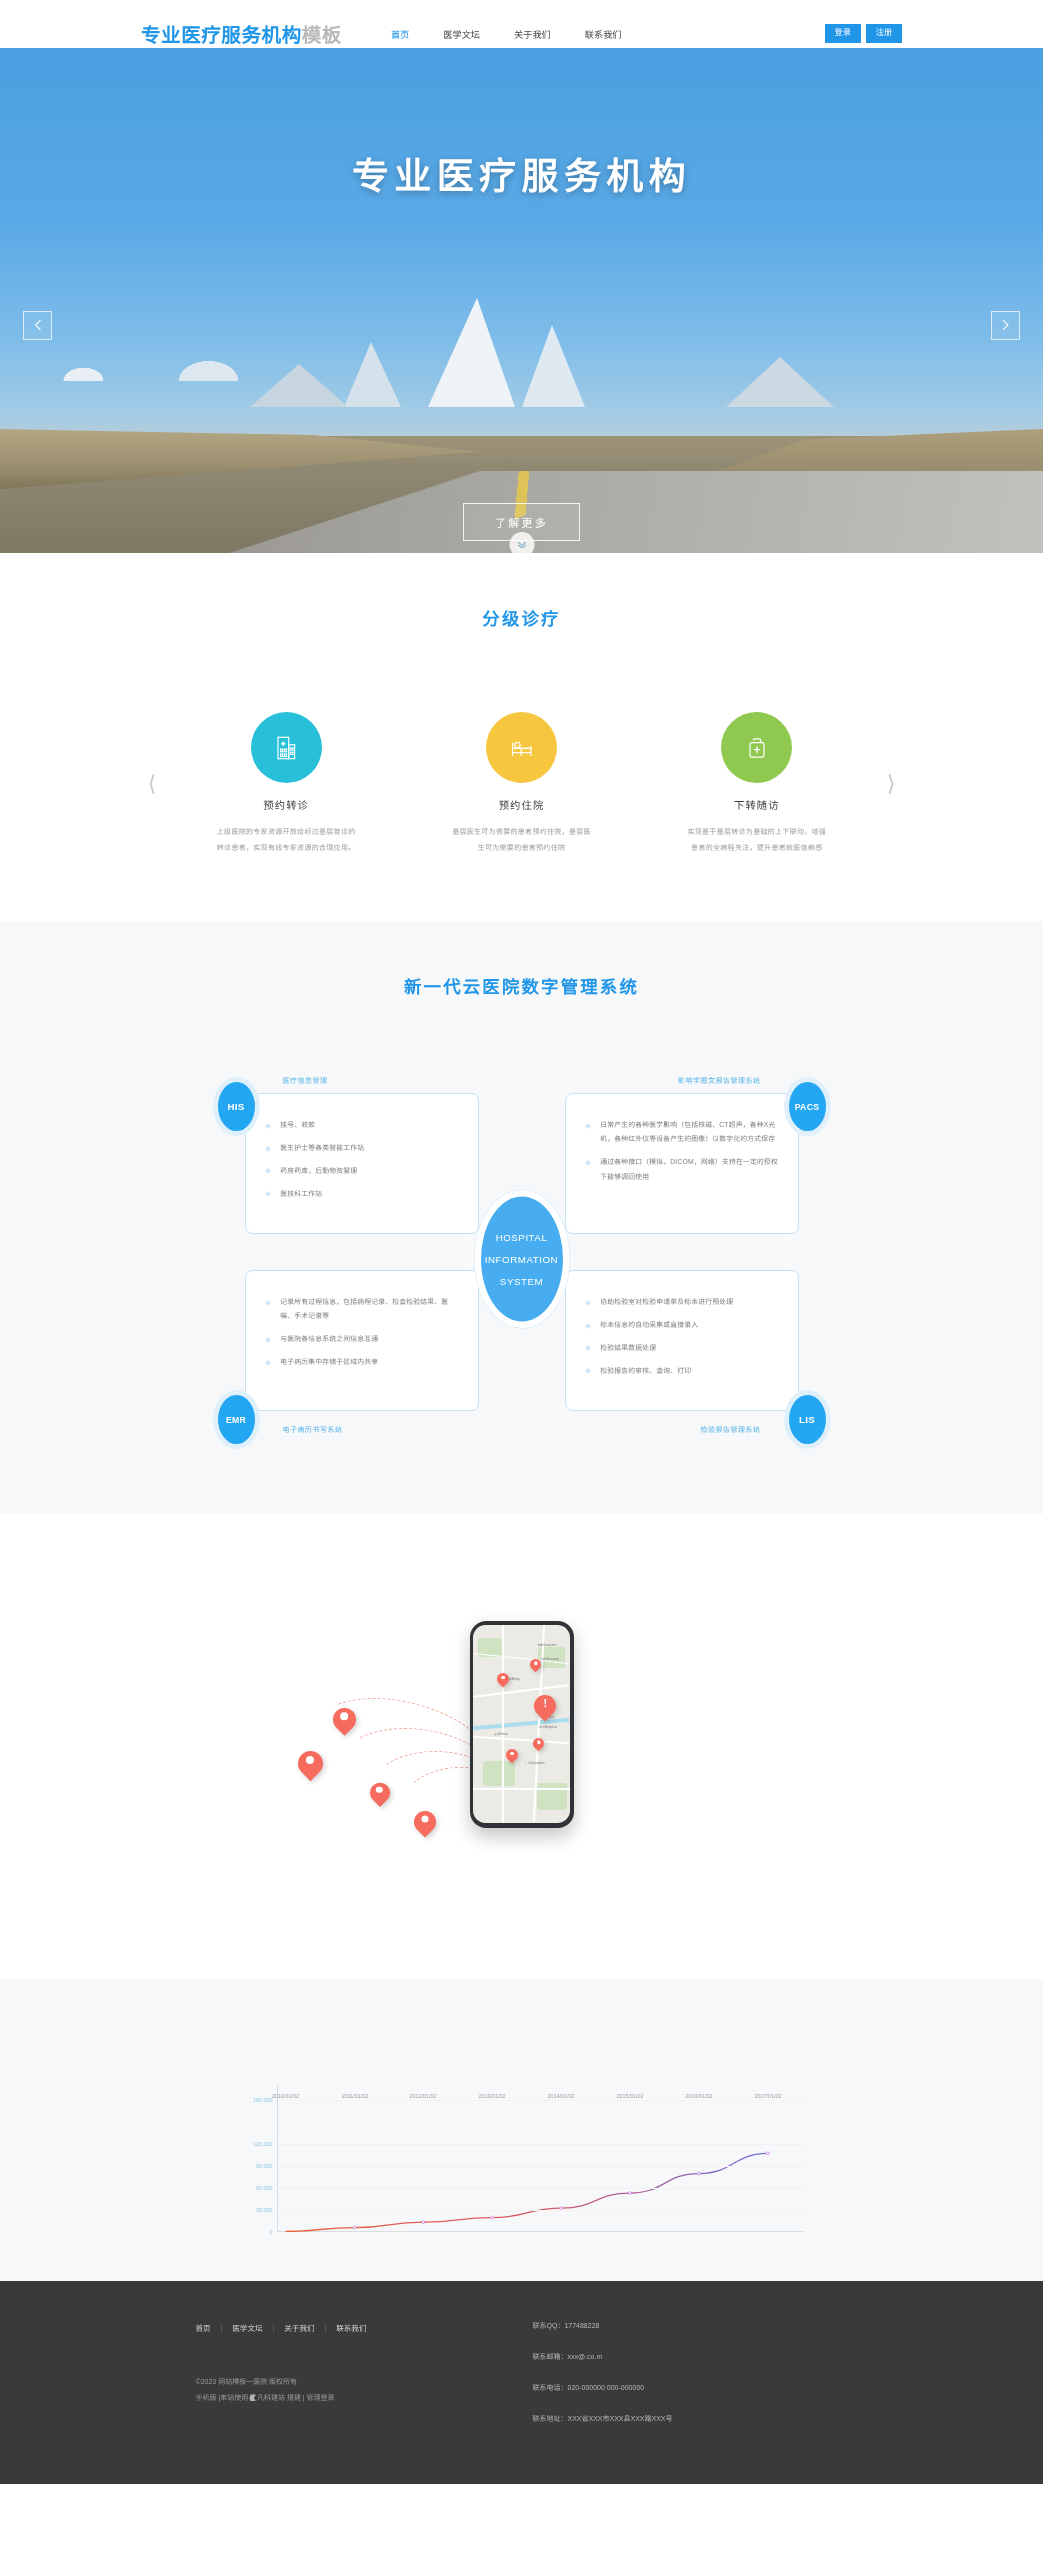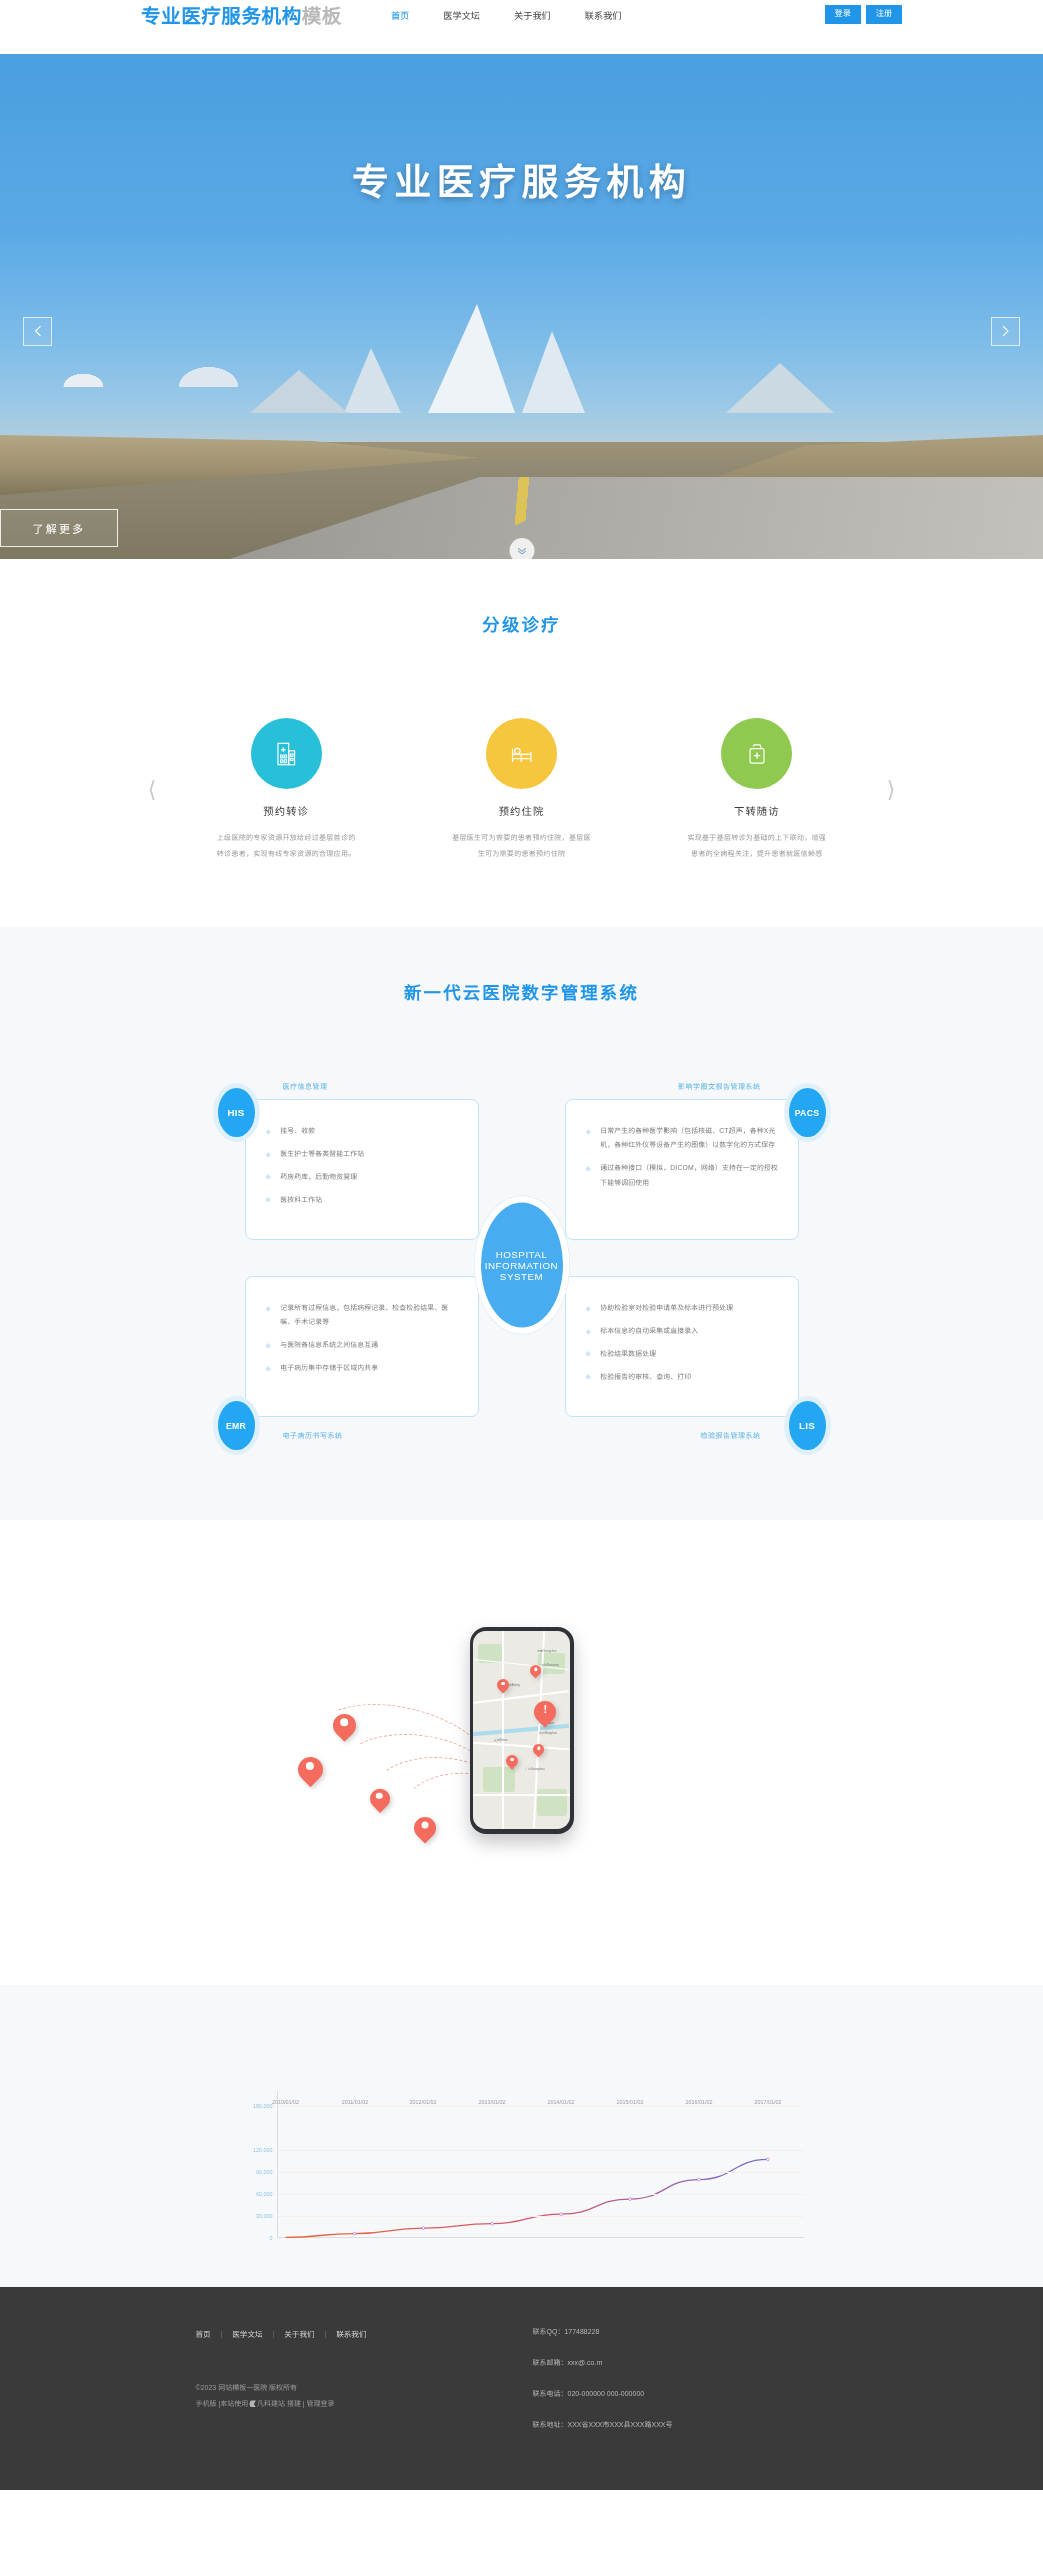--- a/index.html
+++ b/index.html
@@ -5,21 +5,21 @@
   *{box-sizing:border-box;margin:0;padding:0}
   html,body{width:1043px;}
   body{
     font-family:"Liberation Sans","DejaVu Sans",sans-serif;
     background:#ffffff;color:#333;
     -webkit-font-smoothing:antialiased;
   }
   .page{width:1043px;position:relative;overflow:hidden;}
 
   
-  .header{height:54px;background:#fff;display:flex;align-items:flex-start;}
+  .header{height:48px;background:#fff;display:flex;align-items:flex-end;}
   .header-inner{width:761px;margin:0 auto;display:flex;align-items:center;}
   .logo{font-size:19.6px;font-weight:bold;letter-spacing:0.5px;white-space:nowrap;}
   .logo .blue{color:#2196e8;}
   .logo .gray{color:#b9b9b9;}
   .nav{display:flex;margin-left:49px;gap:34px;}
   .nav a{font-size:9.2px;color:#444;text-decoration:none;white-space:nowrap;}
   .nav a.active{color:#2196e8;}
   .auth{margin-left:auto;display:flex;gap:5.4px;}
   .auth .btn{background:#2196e8;color:#fff;font-size:8.2px;padding:5.4px 9.8px;border:none;cursor:pointer;line-height:1;}
 
@@ -46,21 +46,21 @@
     clip-path:polygon(0 0,30% 10%,46% 38%,0 100%);}
   .grass2{position:absolute;bottom:59px;right:0;width:52%;height:65px;
     background:linear-gradient(180deg,#ad9f7c 0%,#8e8366 100%);
     clip-path:polygon(100% 0,100% 100%,28% 100%,56% 16%);}
 
   .hero-content{position:absolute;top:0;left:0;right:0;text-align:center;padding-top:98px;}
   .hero-title{font-size:37px;color:#fff;font-weight:bold;letter-spacing:5.4px;
     text-shadow:0 1.6px 7.6px rgba(0,0,0,.28);}
   .hero-sub{margin-top:34px;font-size:9.8px;color:#fff;line-height:2.6;letter-spacing:0.5px;
     text-shadow:0 0.5px 3.3px rgba(0,0,0,.3);}
-  .hero-btn-wrap{position:absolute;top:455px;left:0;right:0;text-align:left;}
+  .hero-btn-wrap{position:absolute;top:455px;left:0;right:0;text-align:center;}
   .hero-btn{display:inline-block;border:0.5px solid rgba(255,255,255,.85);color:#fff;
     font-size:11px;letter-spacing:2.2px;padding:9.8px 31.5px;background:rgba(255,255,255,.07);cursor:pointer;}
   .scroll-circle{position:absolute;top:484px;left:50%;transform:translateX(-50%);
     width:25px;height:25px;border-radius:50%;background:rgba(255,255,255,.82);
     display:flex;align-items:center;justify-content:center;cursor:pointer;}
   .scroll-circle svg{display:block;}
   .hero-arrow{position:absolute;top:52%;width:29px;height:29px;border:0.5px solid rgba(255,255,255,.7);
     display:flex;align-items:center;justify-content:center;color:#fff;font-size:14px;cursor:pointer;
     background:rgba(255,255,255,.08);}
   .hero-arrow.left{left:23px;}
@@ -104,21 +104,21 @@
   .his-node{position:absolute;width:37px;height:49px;border-radius:50%;
     background:#23a7f2;color:#fff;display:flex;align-items:center;justify-content:center;
     font-size:9.8px;font-weight:bold;letter-spacing:0.3px;
     box-shadow:0 0 0 4.9px #dff0fb;}
   .his-node.n-his{left:11px;top:13px;}
   .his-node.n-pacs{right:11px;top:13px;font-size:8.7px;}
   .his-node.n-emr{left:11px;top:326px;font-size:8.7px;}
   .his-node.n-lis{right:11px;top:326px;}
   .his-center{position:absolute;left:50%;top:50%;transform:translate(-50%,-50%);
     width:82px;height:125px;border-radius:50%;background:#47adf0;color:#fff;
-    display:flex;flex-direction:column;align-items:center;justify-content:center;
+    display:flex;flex-direction:column;align-items:center;justify-content:center;gap:11px;
     font-size:9.8px;letter-spacing:0.5px;box-shadow:0 0 0 6.5px #fff,0 0 0 7px #cfe8f8;text-align:center;}
 
   
   .dist{background:#fff;padding:52px 0 60px;}
   .dist-stage{width:630px;height:304px;margin:49px auto 0;position:relative;}
   .phone{position:absolute;left:50%;top:5.4px;transform:translateX(-50%);
     width:104px;height:207px;border-radius:16.3px;background:#2f3236;padding:4.9px 3.8px;
     box-shadow:0 8.7px 18.5px rgba(0,0,0,.22);}
   .phone-screen{width:100%;height:100%;border-radius:12.5px;overflow:hidden;position:relative;
     background:#eceae4;}

